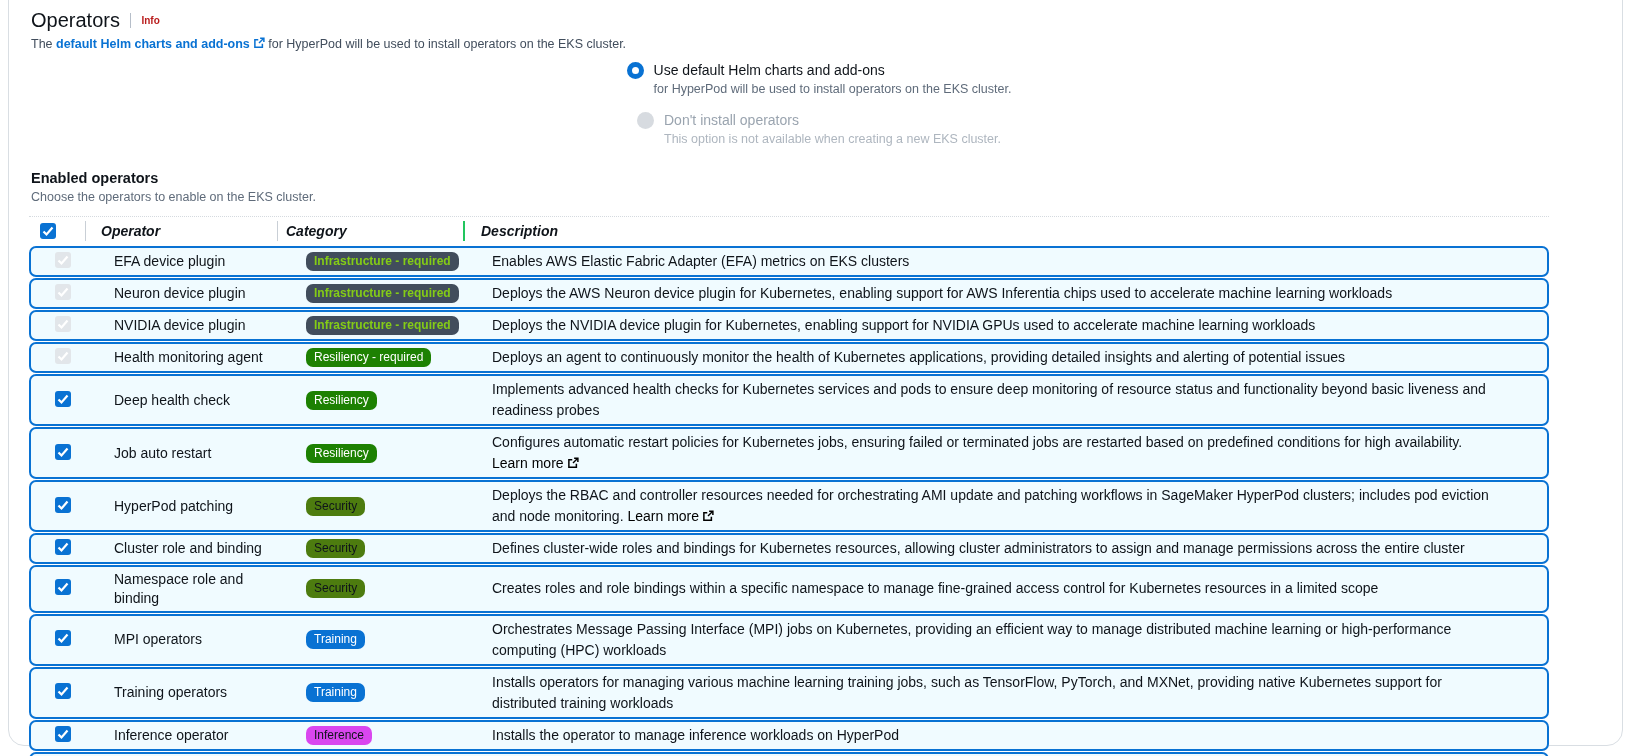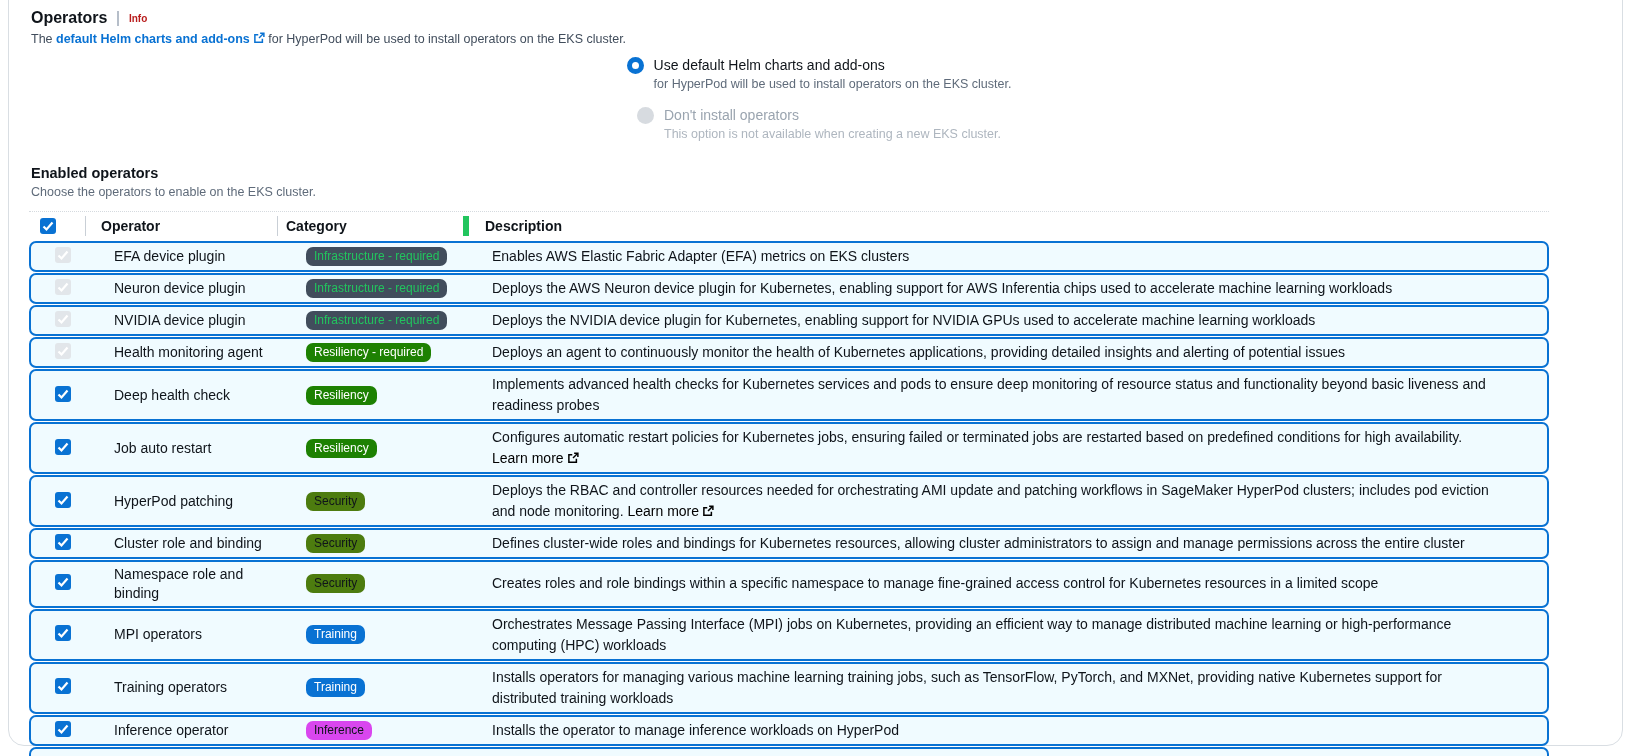--- a/index.html
+++ b/index.html
@@ -5,21 +5,21 @@
   * { box-sizing: border-box; margin: 0; padding: 0; }
   html, body { width: 1631px; height: 756px; overflow: hidden; background: #fff;
     font-family: "Liberation Sans", "DejaVu Sans", sans-serif; color: #0f141a; }
 
   .card { position: absolute; left: 8px; right: 8px; top: -18px; bottom: 10px;
     border: 1px solid #d9dee3; border-radius: 16px; background: #fff;
     padding: 26px 13px 0 13px; }
 
   
   .sec-header { display: flex; align-items: center; gap: 10px; margin-left: 9px; }
-  .sec-title { font-size: 16px; font-weight: 700; }
+  .sec-title { font-size: 20px; font-weight: 400; }
   .vdiv { width: 1.5px; height: 15px; background: #b6bec9; }
   .info-link { font-size: 10px; font-weight: 700; color: #b91c1c; text-decoration: none; cursor: pointer; }
   .intro { margin: 5px 0 0 9px; font-size: 12.5px; color: #414d5c; }
   .intro a { color: #0972d3; font-weight: 700; text-decoration: none; cursor: pointer; }
   .ext-ic { display: inline-block; vertical-align: -1px; margin-left: 3px; }
 
   .radio-opt { display: flex; gap: 10px; margin: 10px 0 0 7px; align-items: flex-start; justify-content: center; }
   .radio { width: 17px; height: 17px; border-radius: 50%; flex: 0 0 auto; margin-top: 1px; }
   .radio.selected { border: 5.5px solid #0972d3; background: #fff; }
   .radio.disabled { background: #d7dbe0; }
@@ -29,43 +29,43 @@
   .opt-disabled .radio-desc { color: #aeb6bf; }
   .radio-opt.second { margin-top: 15px; }
 
   
   .tbl-title { margin: 24px 0 0 9px; font-size: 14.5px; font-weight: 700; }
   .tbl-sub { margin: 4px 0 0 9px; font-size: 12.5px; color: #5f6b7a; }
 
   .optable { width: 1520px; margin: 12px 0 0 7px; }
   .thead { display: flex; align-items: center; height: 26px; font-size: 14px; font-weight: 700;
     border-top: 1px dotted #d5dadf; padding-top: 2px; }
-  .hcell { display: flex; align-items: center; height: 20px; }
+  .hcell { display: flex; align-items: center; height: 20px; font-style: italic; }
   .hc-cb { width: 56px; padding-left: 11px; }
   .hc-op { width: 192px; padding-left: 15px; border-left: 1px solid #c9cfd6; }
   .hc-cat { width: 186px; padding-left: 8px; border-left: 1px solid #c9cfd6; }
-  .hc-desc { flex: 1; padding-left: 16px; border-left: 6px solid #22c55e; }
+  .hc-desc { flex: 1; padding-left: 16px; border-left: 2px solid #22c55e; }
 
   .rows { margin-top: 4px; display: flex; flex-direction: column; gap: 1px; }
   .row { display: flex; align-items: center; min-height: 30px; background: #f0fbff;
     border: 2px solid #0972d3; border-radius: 7px; padding: 3px 15px; }
   .cell { font-size: 14px; }
   .c-cb { width: 54px; padding-left: 9px; }
   .c-op { width: 192px; padding: 0 14px; line-height: 1.35; }
   .c-cat { width: 186px; padding-left: 14px; }
   .c-desc { flex: 1; padding: 0 24px 0 14px; line-height: 1.5; }
 
   .checkbox { width: 16px; height: 16px; border-radius: 3px; display: inline-flex;
     align-items: center; justify-content: center; cursor: pointer; }
   .checkbox[data-variant="checked"] { background: #0972d3; }
   .checkbox[data-variant="checked-disabled"] { background: #e2e6ea; cursor: default; }
 
   .badge { display: inline-block; font-size: 12px; line-height: 19px; padding: 0 8px;
     border-radius: 7px; white-space: nowrap; }
-  .badge[data-color="gray"]   { background: #414d5c; color: #22c55e; }
+  .badge[data-color="gray"]   { background: #414d5c; color: #84cc16; font-weight: bold; }
   .badge[data-color="green"]  { background: #1d8102; color: #fff; }
   .badge[data-color="yellow"] { background: #4d7c0f; color: #0f141a; }
   .badge[data-color="blue"]   { background: #0972d3; color: #fff; }
   .badge[data-color="orange"] { background: #d946ef; color: #0f141a; }
 
   .learn-more { color: #000000; cursor: pointer; white-space: nowrap; }
 </style>
 </head>
 <body>
 

